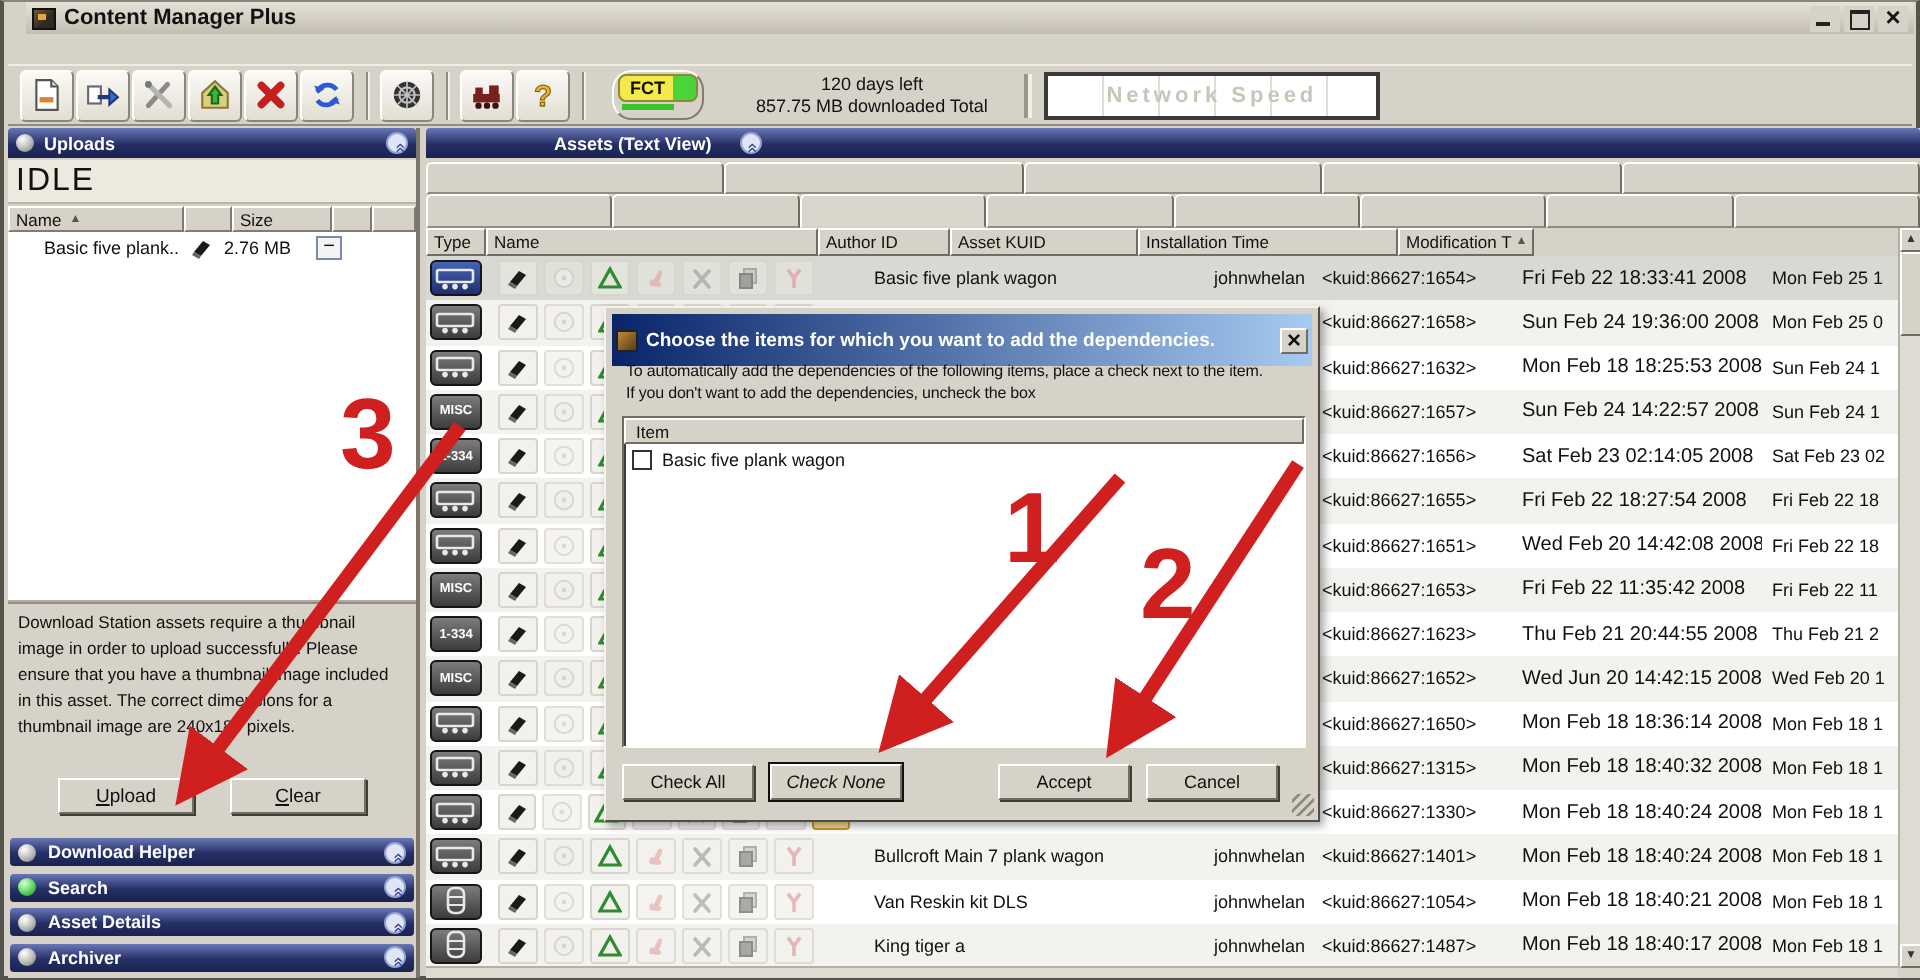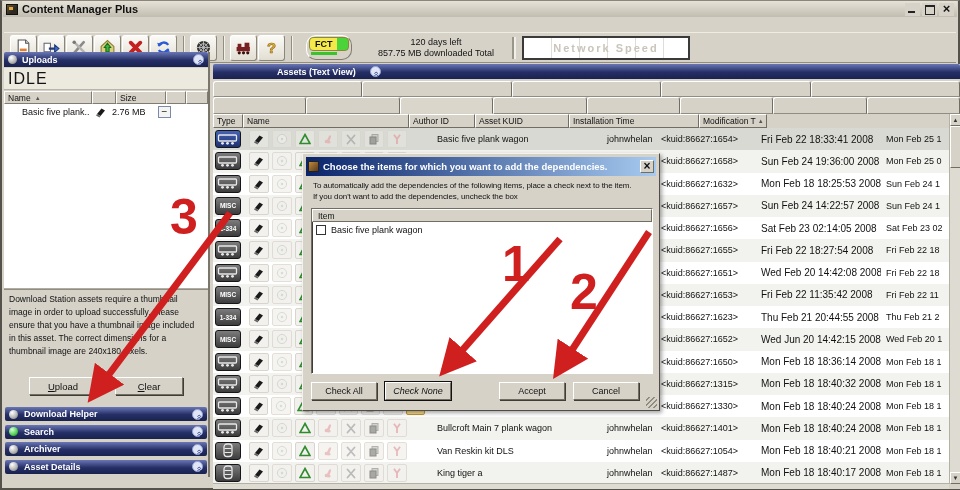--- a/index.html
+++ b/index.html
@@ -2,21 +2,21 @@
 <html style="--anno: #d01f1f;"><head>
 <meta charset="utf-8">
 <style>
   html,body{margin:0;padding:0;width:960px;height:490px;overflow:hidden;
     font-family:"Liberation Sans","DejaVu Sans",sans-serif;}
   *{box-sizing:border-box;}
   #app{position:relative;width:960px;height:490px;background:#d6d2c8;
     border:2px solid #55524c;border-top:1px solid #8a867c;}
 
   
-  .titlebar{position:absolute;left:1px;top:0;right:1px;height:16px;
+  .titlebar{position:absolute;left:11px;top:0;right:1px;height:16px;
     background:linear-gradient(180deg,#e6e2d8,#c2bdb0);display:flex;align-items:center;padding:0 3px;}
   .app-icon{width:12px;height:11px;background:linear-gradient(135deg,#6a5a3a,#2e2a22 60%);
     border:1px solid #111;margin-right:4px;position:relative;}
   .app-icon::after{content:"";position:absolute;left:2px;top:2px;width:4px;height:3px;background:#e8a838;}
   .titlebar .title{font-size:11px;font-weight:bold;color:#111;flex:1;}
   .win-btns{display:flex;gap:2px;}
   .win-btn{width:15px;height:13px;background:#d6d2c8;position:relative;cursor:pointer;}
   .win-btn.min::after{content:"";position:absolute;left:3px;bottom:3px;width:7px;height:2px;background:#222;}
   .win-btn.max::after{content:"";position:absolute;left:3px;top:2px;width:8px;height:7px;
     border:1px solid #222;border-top:2px solid #222;}
@@ -54,21 +54,21 @@
   .phead .ptitle{color:#fff;font-size:9px;font-weight:bold;margin-left:5px;flex:1;}
   .ball{width:9px;height:9px;border-radius:50%;
     background:radial-gradient(circle at 35% 30%,#ffffff,#b8b8b8 55%,#6e6e6e);}
   .ball.green{background:radial-gradient(circle at 35% 30%,#d6ffd6,#5ad45a 55%,#1f7a1f);}
   .chev{width:11px;height:11px;border-radius:50%;background:#dfe5f5;border:1px solid #93a3d6;
     position:relative;cursor:pointer;}
   .chev::before{content:"»";position:absolute;left:1.5px;top:1px;font-size:9px;line-height:9px;
     color:#2a3a8a;transform:rotate(-90deg);transform-origin:4px 4.5px;}
 
   
-  .left-panel{position:absolute;left:2px;top:51px;width:206px;height:425px;background:#d6d2c8;
+  .left-panel{position:absolute;left:2px;top:63px;width:206px;height:425px;background:#d6d2c8;
     border-right:2px solid #7a766c;}
   .idle{position:absolute;left:0;top:16px;width:100%;height:22px;background:#eceadf;
     border-bottom:1px solid #b8b4a8;font-size:16px;color:#111;padding:2px 0 0 4px;letter-spacing:1px;}
   .mini-head{position:absolute;left:0;top:39px;width:100%;height:13px;display:flex;}
   .mini-cell{background:#d6d2c8;border:1px solid;border-color:#fff #807c72 #807c72 #fff;
     font-size:8.5px;color:#111;padding:0 3px;display:flex;align-items:center;gap:4px;cursor:pointer;}
   .sort{font-size:6px;color:#555;}
   .up-list{position:absolute;left:0;top:52px;width:100%;height:185px;background:#fff;
     border-bottom:1px solid #b0aca0;}
   .up-row{display:flex;align-items:center;height:16px;font-size:9px;color:#111;cursor:pointer;}
@@ -137,21 +137,21 @@
     line-height:10px;cursor:pointer;}
   .sc-thumb{position:absolute;left:0;top:12px;width:11px;height:42px;background:#d6d2c8;
     border:1px solid;border-color:#fff #716d63 #716d63 #fff;cursor:grab;}
   .hscroll{position:absolute;left:0;bottom:0;width:736px;height:6px;background:#dedbd2;
     border-top:1px solid #b4b0a4;cursor:pointer;}
 
   
   .dialog{position:absolute;left:300px;top:152px;width:358px;height:258px;background:#d6d2c8;
     border:1px solid;border-color:#f4f2ec #504d46 #504d46 #f4f2ec;
     box-shadow:2px 2px 4px rgba(0,0,0,.35);z-index:40;}
-  .dtitle{position:absolute;left:3px;top:3px;right:3px;height:19px;
+  .dtitle{position:absolute;left:3px;top:3px;right:3px;height:26px;
     background:linear-gradient(90deg,#0a246a,#a6caf0);display:flex;align-items:center;
     padding:8px 2px;cursor:grab;}
   .dicon{width:11px;height:11px;background:linear-gradient(135deg,#c08a3a,#5a3a1a);
     border:1px solid #222;margin-right:4px;}
   .dtitle .dtext{color:#fff;font-size:9.5px;font-weight:bold;flex:1;white-space:nowrap;overflow:hidden;}
   .dclose{width:14px;height:13px;background:#d6d2c8;border:1px solid;
     border-color:#fff #716d63 #716d63 #fff;position:relative;cursor:pointer;}
   .dclose::after{content:"×";position:absolute;left:0;right:0;top:-2px;text-align:center;
     font-size:12px;font-weight:bold;color:#111;}
   .dbody{position:absolute;left:10px;top:26px;right:8px;font-size:8px;letter-spacing:-.1px;
@@ -327,26 +327,26 @@
           <span class="ptitle">Download Helper</span>
           <span class="chev"></span>
         </div>
         <div class="acc-bar">
           <span class="ball green"></span>
           <span class="ptitle">Search</span>
           <span class="chev"></span>
         </div>
         <div class="acc-bar">
           <span class="ball"></span>
-          <span class="ptitle">Archiver</span>
+          <span class="ptitle">Asset Details</span>
           <span class="chev"></span>
         </div>
         <div class="acc-bar">
           <span class="ball"></span>
-          <span class="ptitle">Asset Details</span>
+          <span class="ptitle">Archiver</span>
           <span class="chev"></span>
         </div>
       </div>
   </div>
 
   <div class="main-panel">
     <div class="phead">
       <span class="ptitle" style="margin-left:60px;flex:none">Assets (Text View)</span>
       <span class="chev" style="margin-left:14px"></span>
     </div>

